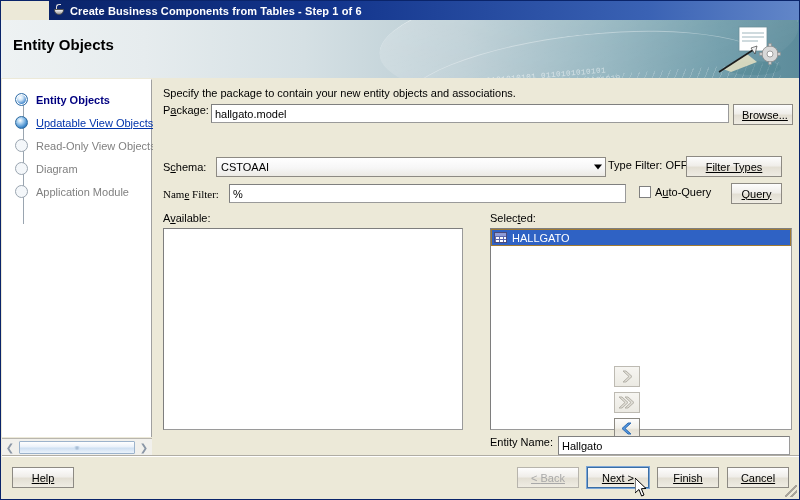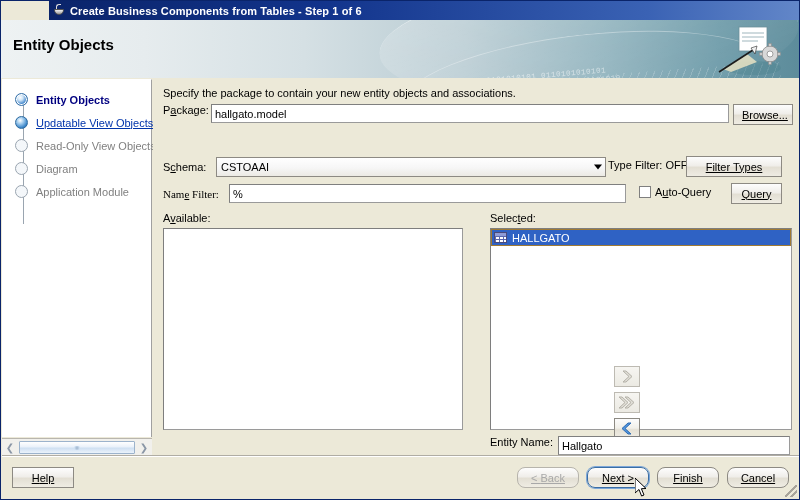--- a/index.html
+++ b/index.html
@@ -343,21 +343,21 @@
   }
   .footer::before {
     content: ""; position: absolute; left: 0; top: -2px;
     width: 797px; height: 1px; background: #b0ada4;
   }
   .btn-help { position: absolute; left: 10px; top: 10px; width: 62px; }
   .footer-right {
     position: absolute; right: 10px; top: 10px;
     display: flex; gap: 8px;
   }
-  .btn-nav { width: 62px; border-radius: 8px; }
+  .btn-nav { width: 62px; }
   .btn-focus {
     position: relative;
     border: 1px solid #3a6ea5;
     box-shadow: 0 0 0 1px #7ca6d8;
   }
   .resize-grip {
     position: absolute; right: 2px; bottom: 2px;
     width: 12px; height: 12px;
     background:
       linear-gradient(135deg, transparent 45%, #a8a49a 45%, #a8a49a 58%, transparent 58%),

